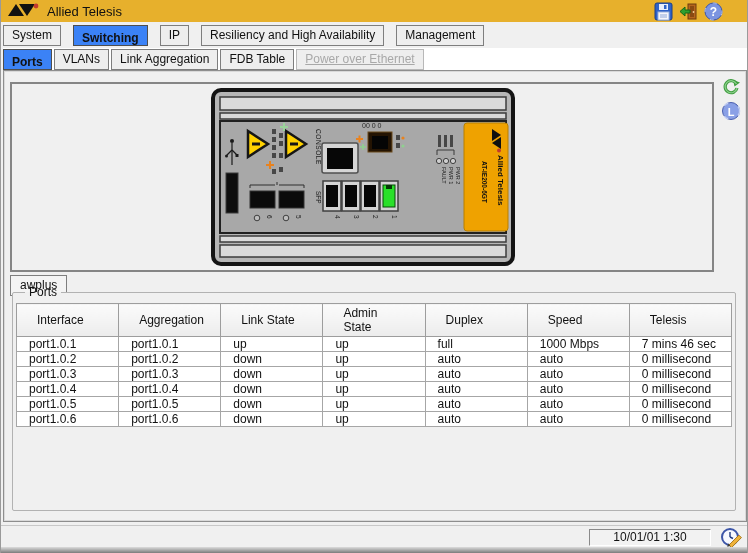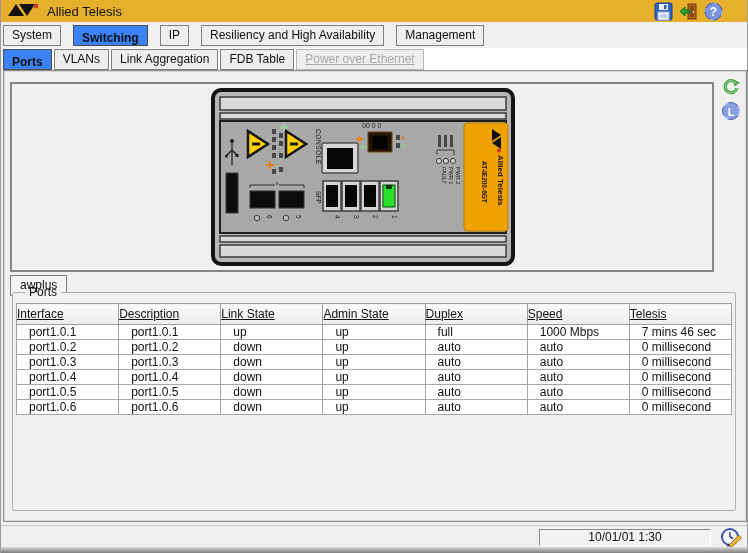--- a/index.html
+++ b/index.html
@@ -23,26 +23,26 @@
   
   .frame { position:absolute; top:70px; left:2px; width:744px; height:452px; border:1px solid #8e8e8e; background:#f0f0f0; box-shadow: inset 0 0 0 1px #d9d9d9; }
   .device-panel { position:absolute; left:6px; top:11px; width:704px; height:190px; border:2px solid #858585; background:#f0f0f0; }
   .device-svg { position:absolute; left:198px; top:3px; }
   .side-icons { position:absolute; right:5px; top:6px; display:flex; flex-direction:column; gap:4px; }
   .side-icon { width:20px; height:20px; cursor:pointer; }
   .stack-tab { position:absolute; left:6px; top:204px; font-size:12px; color:#111; background:#f4f4f4; border:1px solid #7e7e7e; padding:2px 9px 3px 9px; cursor:pointer; }
   .ports-fieldset { position:absolute; left:8px; top:214px; width:724px; height:226px; border:1px solid #b2b2b2; border-radius:2px; margin:0; padding:2px; background:#f0f0f0; }
   .ports-fieldset legend { font-size:12px; color:#111; margin-left:10px; padding:0 4px; }
   table.ports { border-collapse:collapse; width:716px; margin:2px auto 0 auto; table-layout:fixed; border:1px solid #6f6f6f; background:#fff; }
-  table.ports th { font-weight:normal; font-size:12px; color:#111; text-align:left; height:21px; padding:2px 0; background:linear-gradient(#fbfbfb,#ececec); border:1px solid #9d9d9d;text-decoration:underline; }
+  table.ports th { font-weight:normal; font-size:12px; color:#111; text-align:left; height:21px; padding:2px 20px; background:linear-gradient(#fbfbfb,#ececec); border:1px solid #9d9d9d; }
   table.ports td { font-size:12px; color:#111; height:15px; padding:0 12px; background:#fff; border:1px solid #a6a6a6; overflow:hidden; white-space:nowrap; }
   table.ports tr { cursor:default; }
   
   .statusbar { position:absolute; left:0; top:525px; width:748px; height:22px; background:#f0f0f0; border-top:1px solid #c8c8c8; }
-  .datetime-box { position:absolute; right:38px; top:3px; width:172px; height:17px; background:#f2f2f2;
+  .datetime-box { position:absolute; right:38px; top:3px; width:122px; height:17px; background:#f2f2f2;
     border-top:1px solid #8a8a8a; border-left:1px solid #8a8a8a; border-bottom:1px solid #ffffff; border-right:1px solid #ffffff;
     font-size:12px; color:#111; text-align:center; line-height:15px; }
   .clock-edit { position:absolute; right:7px; top:0px; width:22px; height:22px; cursor:pointer; }
   .bottom-edge { position:absolute; left:0; top:547px; width:748px; height:6px; background:linear-gradient(#dcdcdc,#7c7c7c); }
 </style>
 </head>
 <body>
 
 <div class="window">
 
@@ -218,21 +218,21 @@
     </div>
 
     <div class="stack-tab">awplus</div>
 
     <fieldset class="ports-fieldset">
       <legend>Ports</legend>
       <table class="ports">
         <thead>
           <tr>
             <th>Interface</th>
-            <th>Description</th>
+            <th>Aggregation</th>
             <th>Link State</th>
             <th>Admin State</th>
             <th>Duplex</th>
             <th>Speed</th>
             <th>Telesis</th>
           </tr>
         </thead>
         <tbody>
             <tr>
               <td>port1.0.1</td>

